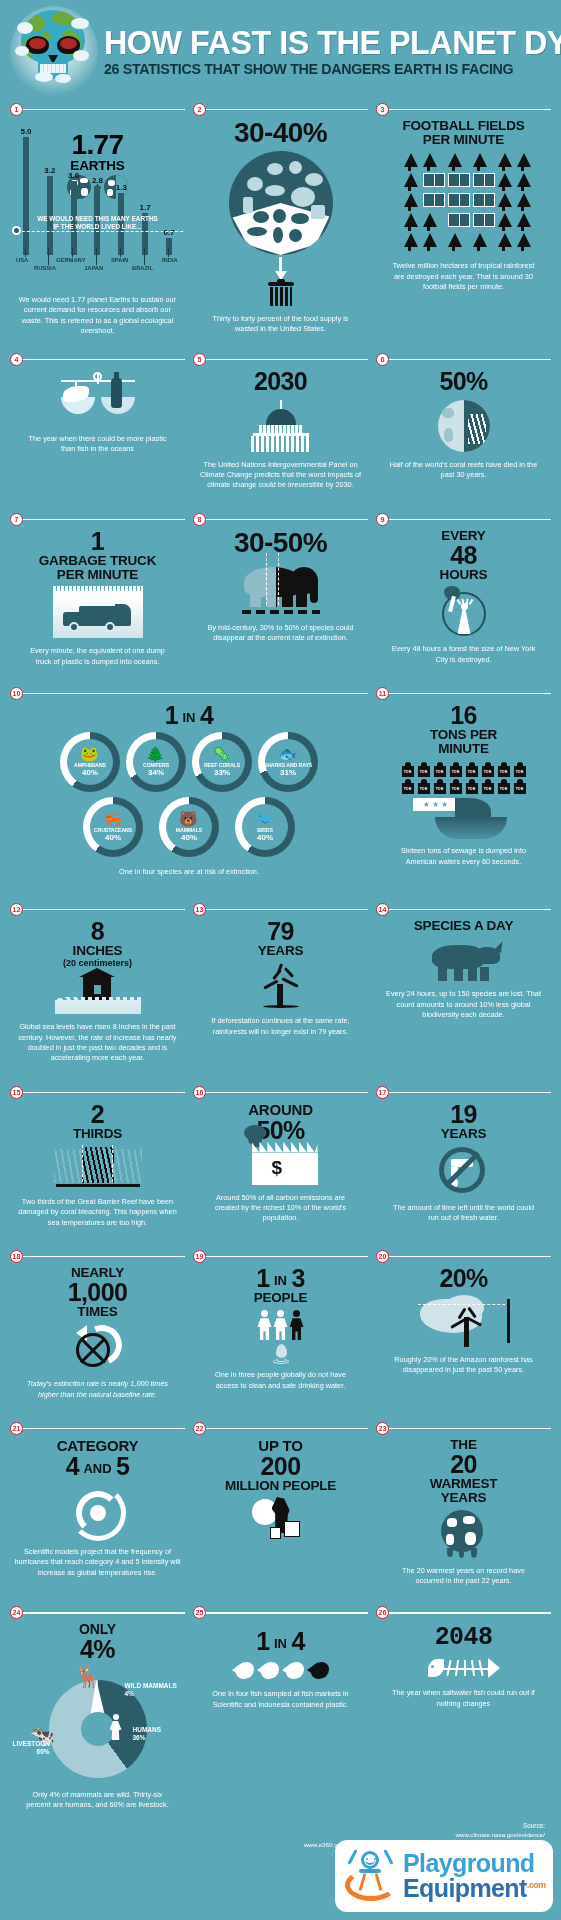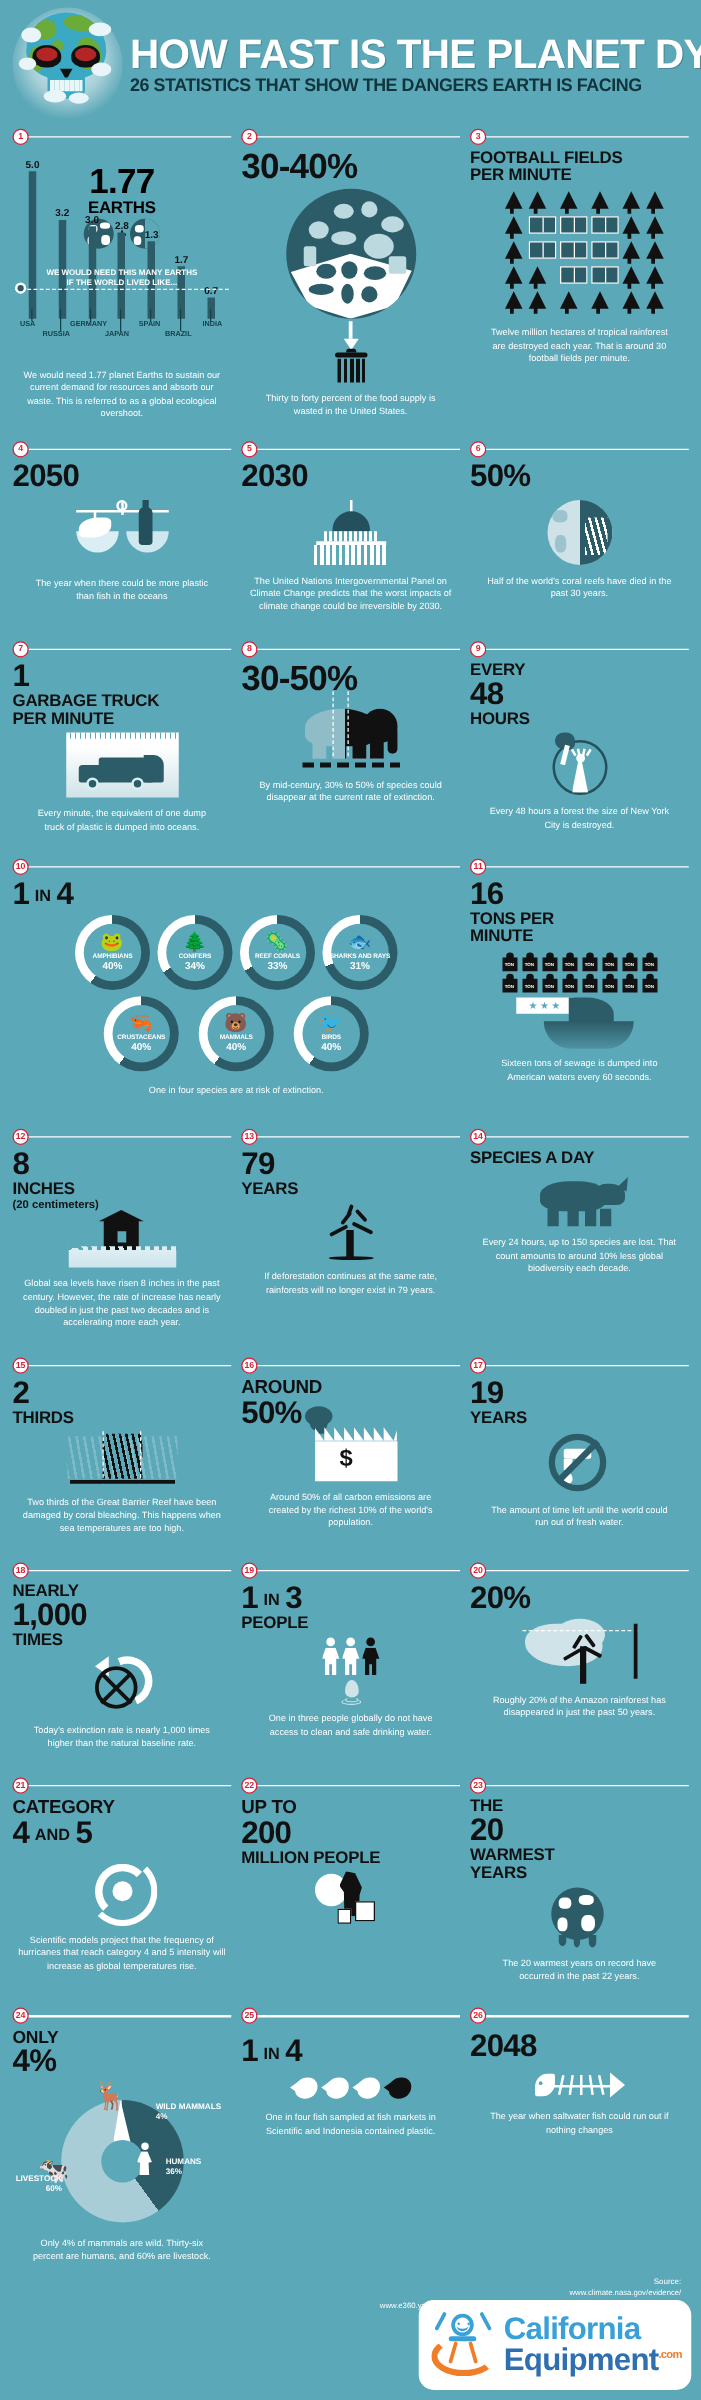--- a/index.html
+++ b/index.html
@@ -94,21 +94,21 @@
   .rule { display: flex; align-items: center; margin-bottom: 3px; }
   .badge {
     width: 13px; height: 13px; border-radius: 50%;
     background: #ffffff; border: 1.2px solid #d81f35;
     color: #d81f35; font-size: 7px; font-weight: bold;
     display: flex; align-items: center; justify-content: center;
     flex: 0 0 13px; z-index: 2;
   }
   .rule-line { flex: 1; height: 1.3px; background: #ffffff; margin-left: -1px; }
 
-  .stat { text-align: left; color: #111111; }
+  .stat { text-align: center; color: #111111; }
   .big { font-size: 25px; font-weight: bold; line-height: 1.0; letter-spacing: -0.6px; }
   .big-xl { font-size: 28px; }
   .med { font-size: 13.5px; font-weight: bold; line-height: 1.05; letter-spacing: -0.2px; }
   .small-lbl { font-size: 9px; font-weight: bold; }
   .inword { font-size: 13px; font-weight: bold; vertical-align: 2px; }
 
   .art { display: flex; align-items: center; justify-content: center; }
 
   .desc {
     text-align: center; color: #ffffff; font-size: 7.3px;
@@ -618,23 +618,20 @@
     </div>
   </div>
 
   <div class="row" style="margin-top:18px;">
 
     <div class="cell">
       <div class="rule">
           <div class="badge">4</div>
           <div class="rule-line"></div>
         </div>
-      <div class="stat">
-          <div class="big">2050</div>
-        </div>
       <div class="art" style="margin-top:4px;">
         <div class="scales">
           <div class="sc-knob"></div>
             <div class="sc-post"></div>
             <div class="sc-beam"></div>
           <div class="sc-rope" style="left:14px"></div>
             <div class="sc-rope" style="left:58px"></div>
           <div class="sc-pan" style="left:0px;top:27px"></div>
           <div class="sc-pan dark" style="left:40px;top:27px"></div>
           <div class="fish-ic" style="left:2px;top:16px"></div>
@@ -1076,21 +1073,21 @@
       </div>
       <div class="art" style="margin-top:2px;">
         <div class="extinct">
           <div class="ex-arc"></div>
             <div class="ex-head"></div>
           <div class="ex-circle"></div>
             <div class="ex-x1"></div>
             <div class="ex-x2"></div>
         </div>
       </div>
-      <div class="desc" style="margin-top:8px;">Today's extinction rate is nearly 1,000 times higher than the natural baseline rate.</div>
+      <div class="desc" style="margin-top:8px;font-style:italic;">Today's extinction rate is nearly 1,000 times higher than the natural baseline rate.</div>
     </div>
 
     <div class="cell">
       <div class="rule">
           <div class="badge">19</div>
           <div class="rule-line"></div>
         </div>
       <div class="stat">
         <div>
           <span class="big">1</span>
@@ -1282,21 +1279,21 @@
           </div>
       </div>
       <div class="desc" style="margin-top:10px;">One in four fish sampled at fish markets in Scientific and Indonesia contained plastic.</div>
     </div>
 
     <div class="cell">
       <div class="rule">
           <div class="badge">26</div>
           <div class="rule-line"></div>
         </div>
-      <div class="stat" style="margin-top:6px;">
+      <div class="stat" style="margin-top:6px;font-family:Liberation Mono, monospace;">
           <div class="big">2048</div>
         </div>
       <div class="art" style="margin-top:6px;">
         <div class="fishbone">
           <div class="fb-head"></div>
             <div class="fb-spine"></div>
           <span class="fb-rib" style="left:20px;transform:rotate(12deg)"></span>
           <span class="fb-rib" style="left:28px;transform:rotate(8deg)"></span>
           <span class="fb-rib" style="left:36px;transform:rotate(0deg)"></span>
           <span class="fb-rib" style="left:44px;transform:rotate(-8deg)"></span>
@@ -1327,16 +1324,16 @@
     <div class="lm-eye" style="left:23px"></div>
       <div class="lm-eye" style="left:31px"></div>
     <div class="lm-smile"></div>
     <div class="lm-arm" style="left:8px;transform:rotate(28deg)"></div>
     <div class="lm-arm" style="left:44px;transform:rotate(-28deg)"></div>
     <div class="lm-body"></div>
     <div class="lm-leg" style="left:18px;transform:rotate(16deg)"></div>
     <div class="lm-leg" style="left:34px;transform:rotate(-16deg)"></div>
   </div>
   <div class="logo-text">
-    <div class="logo-t1">California</div>
+    <div class="logo-t1">Playground</div>
     <div class="logo-t2"><span>Equipment</span><span class="logo-com">.com</span></div>
   </div>
 </div>
 
 </body></html>

